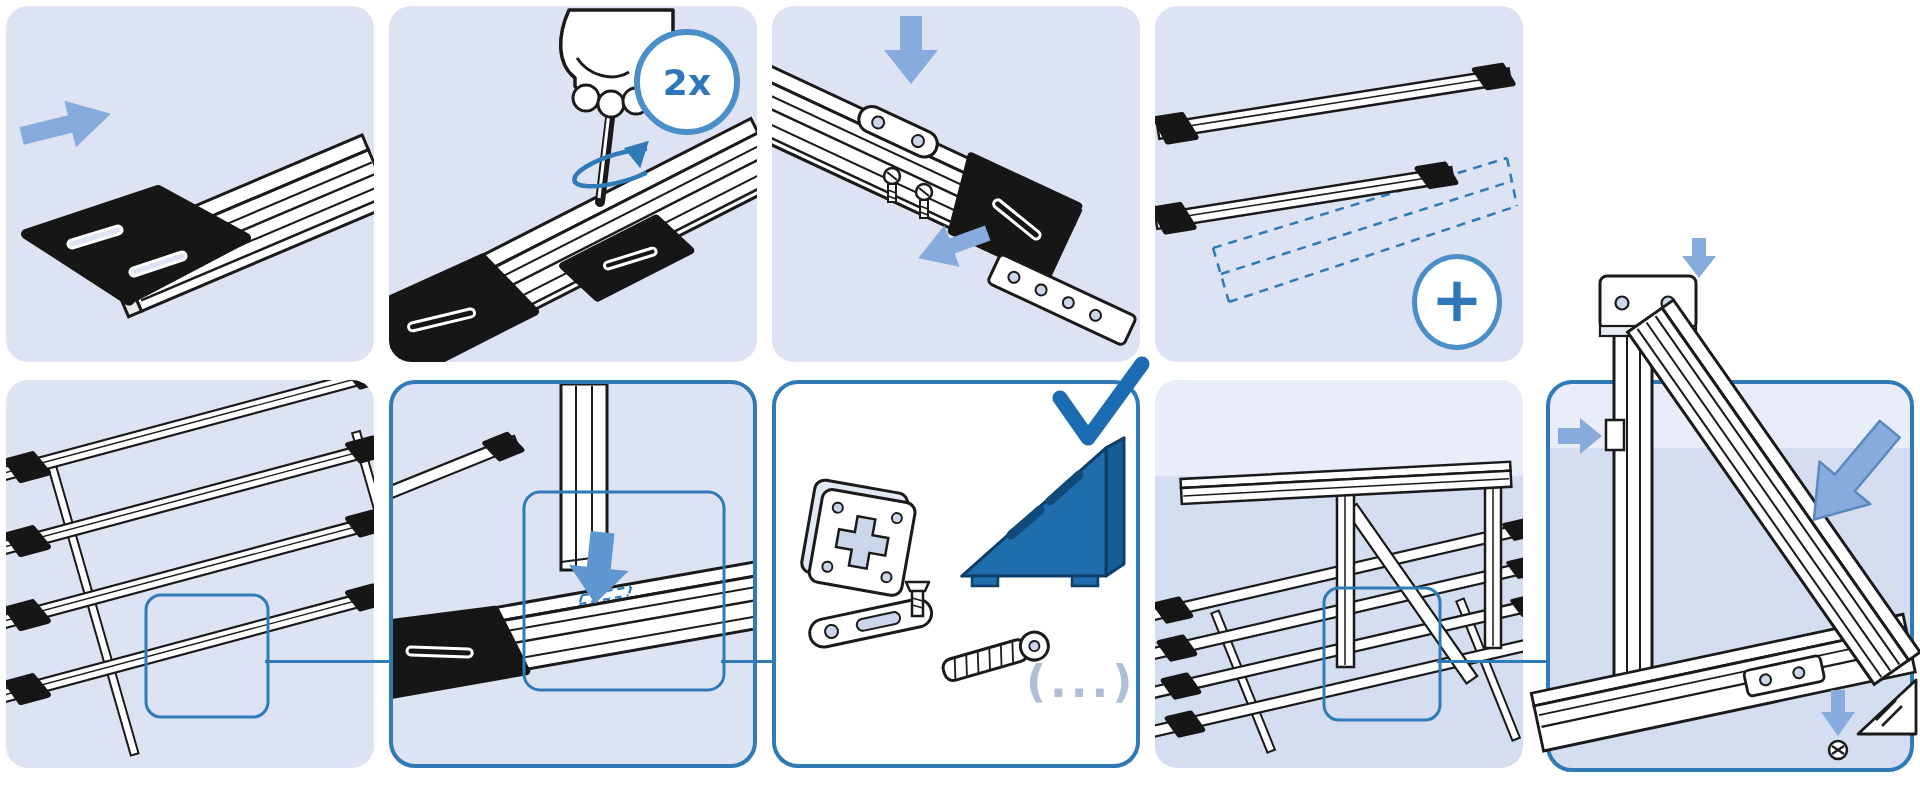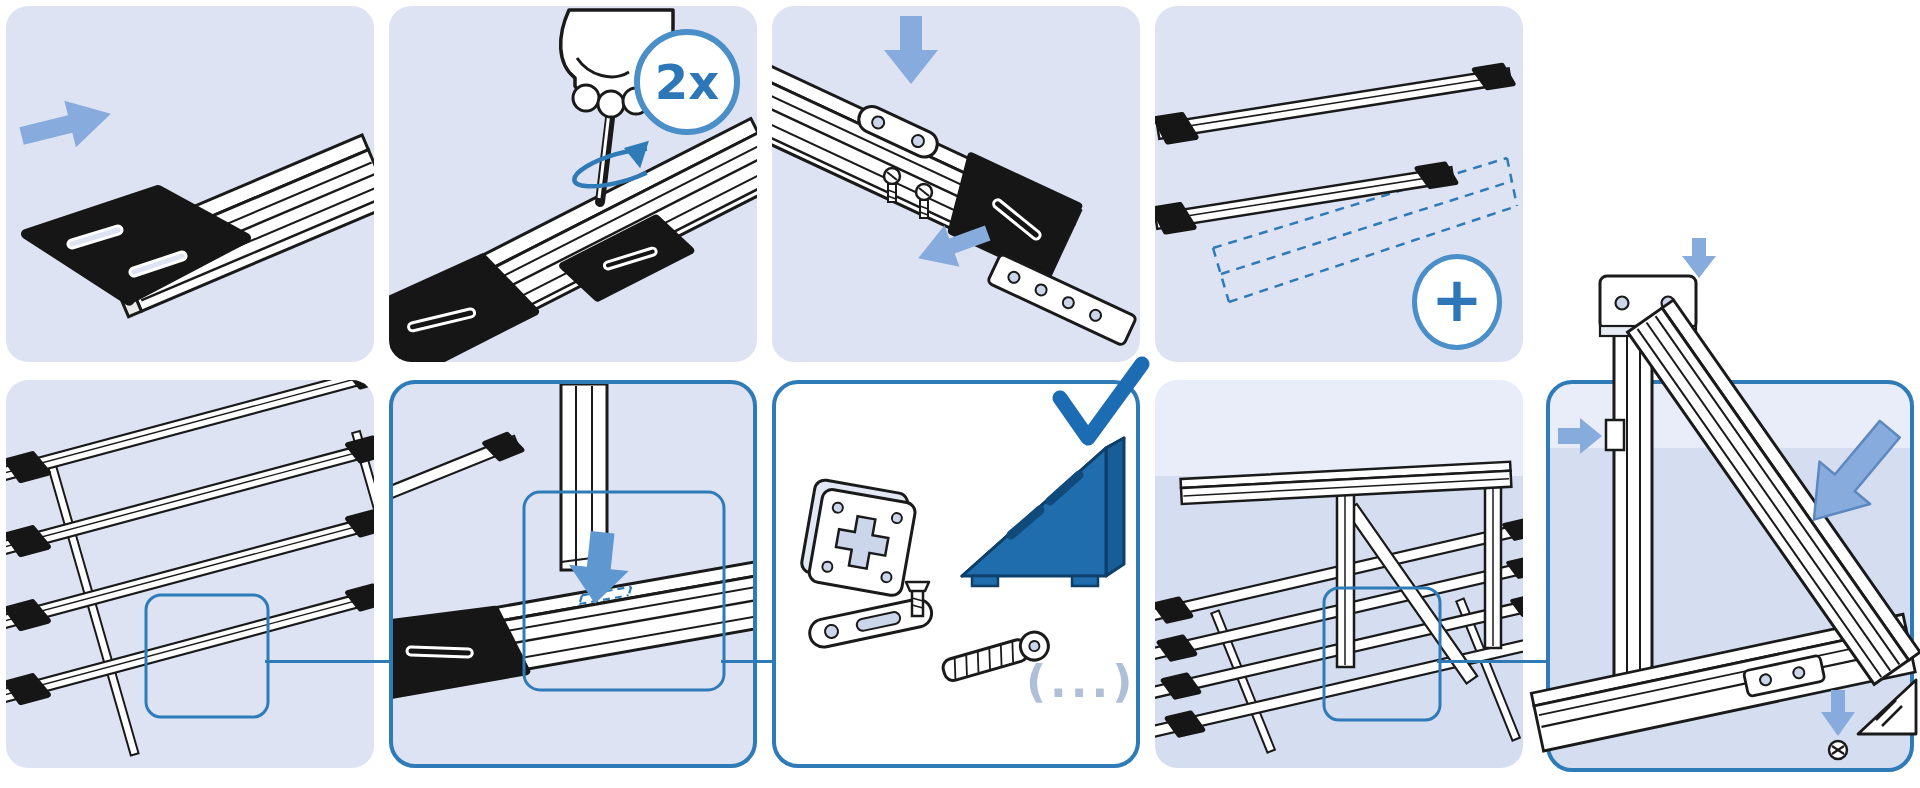--- a/index.html
+++ b/index.html
@@ -28,21 +28,21 @@
   .panel{position:absolute;background:var(--panel-bg);border-radius:22px;box-sizing:border-box;}
   .panel.clip{overflow:hidden;}
   .panel.show{overflow:visible;}
   .panel.detail{border:4px solid var(--accent);border-radius:26px;}
   .panel.white{background:#ffffff;}
   .panel.horizon-h{background:linear-gradient(180deg,var(--panel-bg-light) 0 96px,var(--panel-bg-dark) 96px 100%);}
   .panel.horizon-i{background:linear-gradient(180deg,var(--panel-bg-light) 0 64px,var(--panel-bg-dark) 64px 100%);}
   .panel svg{display:block;width:100%;height:100%;overflow:visible;}
   .badge{position:absolute;background:#fff;border-radius:50%;display:flex;align-items:center;justify-content:center;
          font-weight:bold;color:var(--badge-text);z-index:5;}
-  .badge-2x{left:245px;top:23px;width:94px;height:94px;border:6px solid var(--badge-border);font-size:48px;}
+  .badge-2x{left:245px;top:23px;width:94px;height:94px;border:6px solid var(--badge-border);font-size:36px;}
   .badge-plus{left:257px;top:248px;width:80px;height:80px;border:5px solid var(--badge-border);font-size:62px;padding-bottom:6px;}
   .ellipsis-label{position:absolute;left:250px;top:272px;font-size:44px;font-weight:bold;
                   color:var(--ellipsis);letter-spacing:4px;z-index:5;}
   .link{position:absolute;height:3px;background:var(--accent);z-index:2;}
 </style>
 </head>
 <body>
 
 <div class="stage">
 

